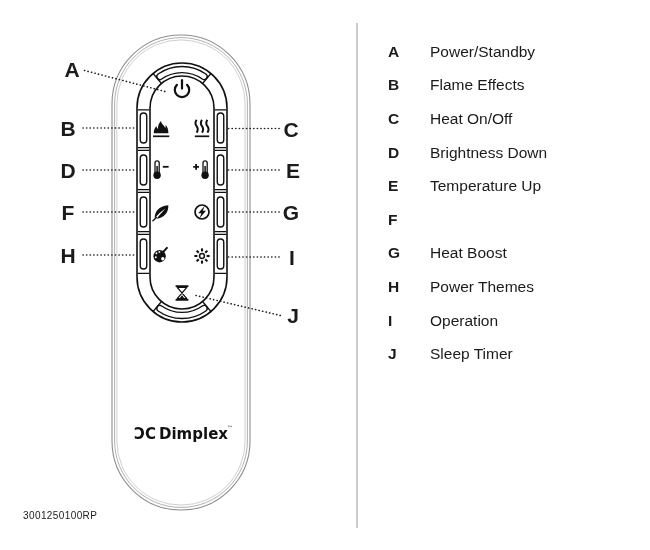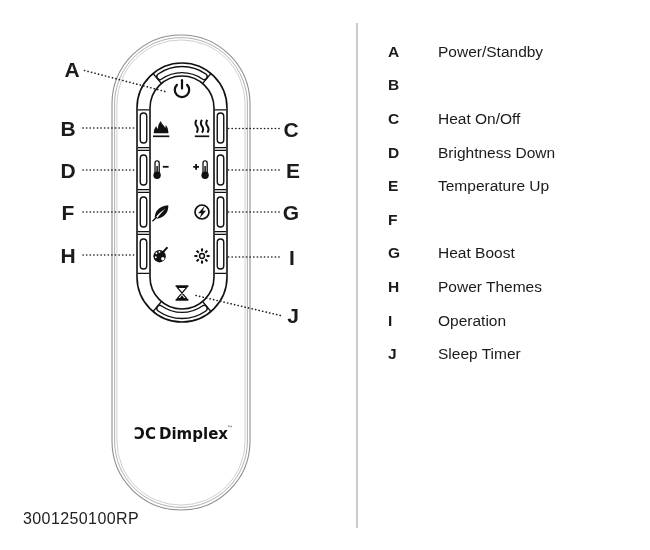--- a/index.html
+++ b/index.html
@@ -13,23 +13,23 @@
     position:absolute; transform:translate(-50%,-50%);
     font-size:21px; font-weight:bold; color:#1b1b1b; line-height:1;
   }
   .divider {
     position:absolute; left:356px; top:23px; width:2px; height:505px;
     background:#cbcbcb;
   }
   .legend { position:absolute; left:388px; top:35px; width:230px; }
   .legend-row { display:flex; align-items:center; height:33.6px; font-size:15.5px; }
   .legend-key { width:42px; font-weight:bold; flex:0 0 42px; }
-  .legend-label { font-weight:400; white-space:nowrap;margin-left:8px; }
+  .legend-label { font-weight:400; white-space:nowrap; }
   .part-number {
-    position:absolute; left:23px; top:510px; font-size:16px;
+    position:absolute; left:23px; top:510px; font-size:10px;
     letter-spacing:0.4px; color:#222222;
   }
 </style>
 </head>
 <body>
 
 <svg class="remote-svg" width="360" height="550" viewBox="0 0 360 550">
 
   <g>
     <rect x="112" y="35" width="138" height="475" rx="69" fill="#ffffff" stroke="#8f8f8f" stroke-width="1.1"></rect>
@@ -174,20 +174,21 @@
 
 <div class="divider"></div>
 
 <div class="legend">
   <div class="legend-row">
     <span class="legend-key">A</span>
     <span class="legend-label">Power/Standby</span>
   </div>
   <div class="legend-row">
     <span class="legend-key">B</span>
+    <span class="legend-label">Flame Effects</span>
   </div>
   <div class="legend-row">
     <span class="legend-key">C</span>
     <span class="legend-label">Heat On/Off</span>
   </div>
   <div class="legend-row">
     <span class="legend-key">D</span>
     <span class="legend-label">Brightness Down</span>
   </div>
   <div class="legend-row">

